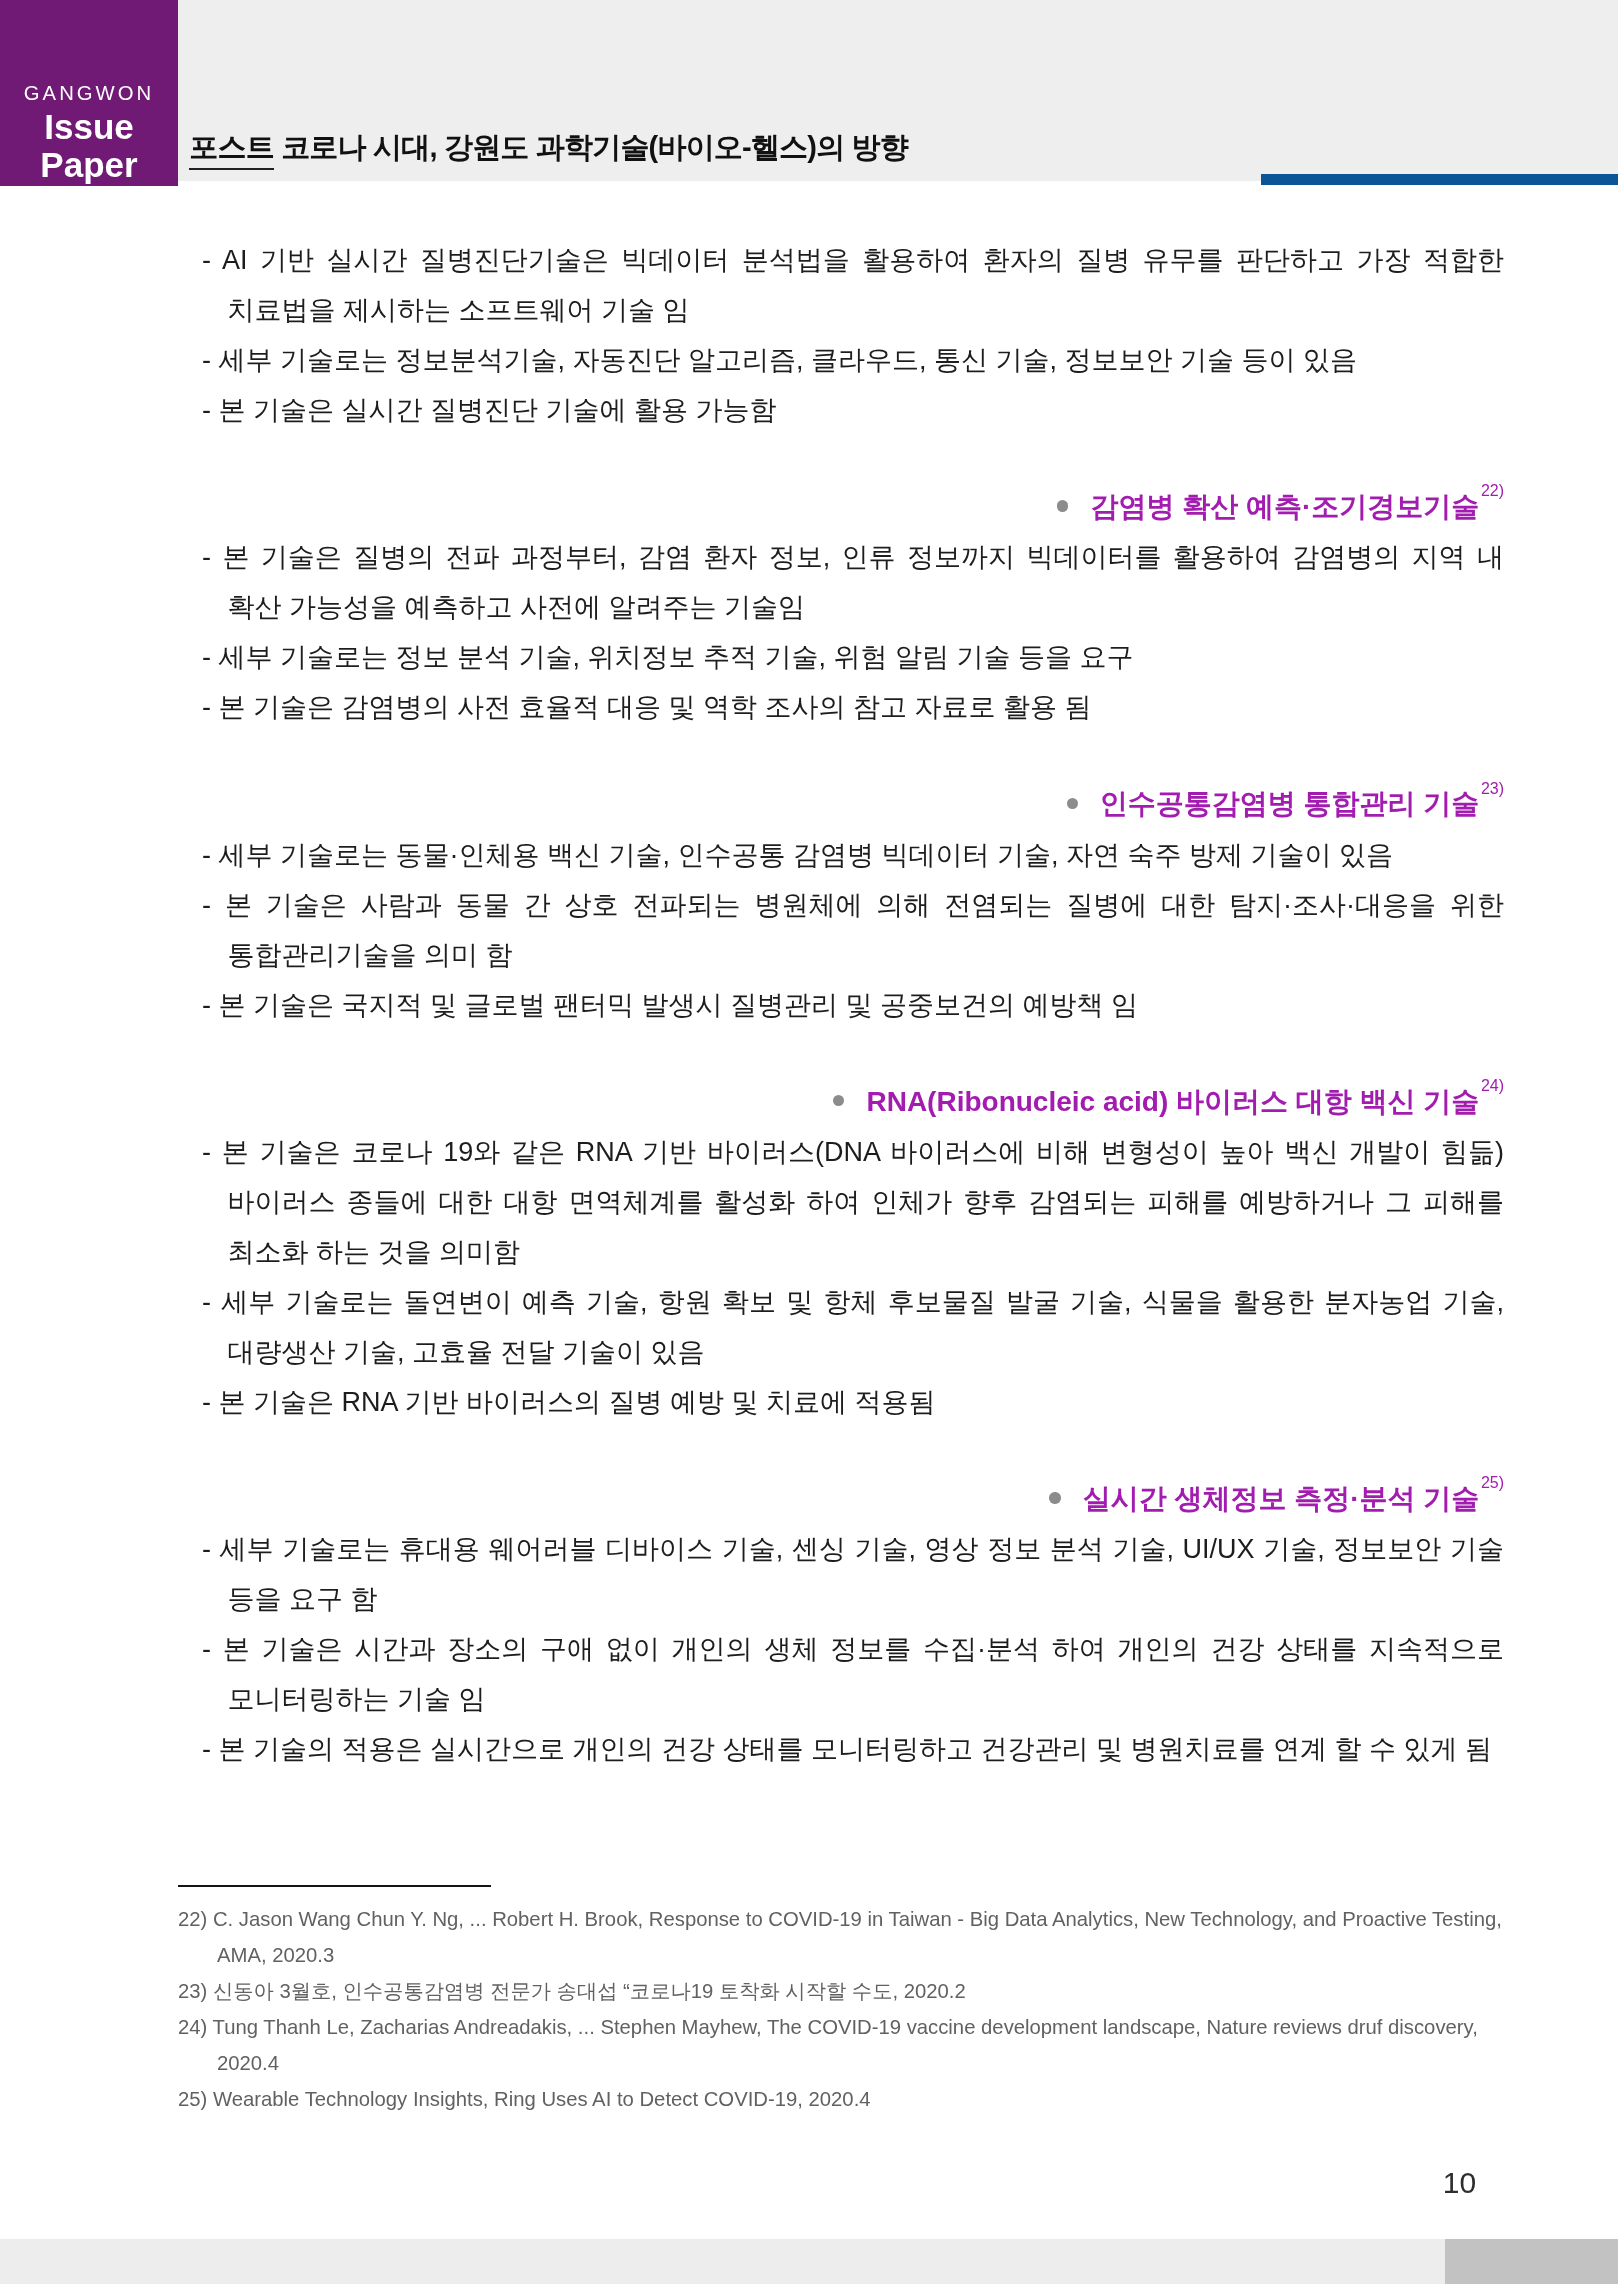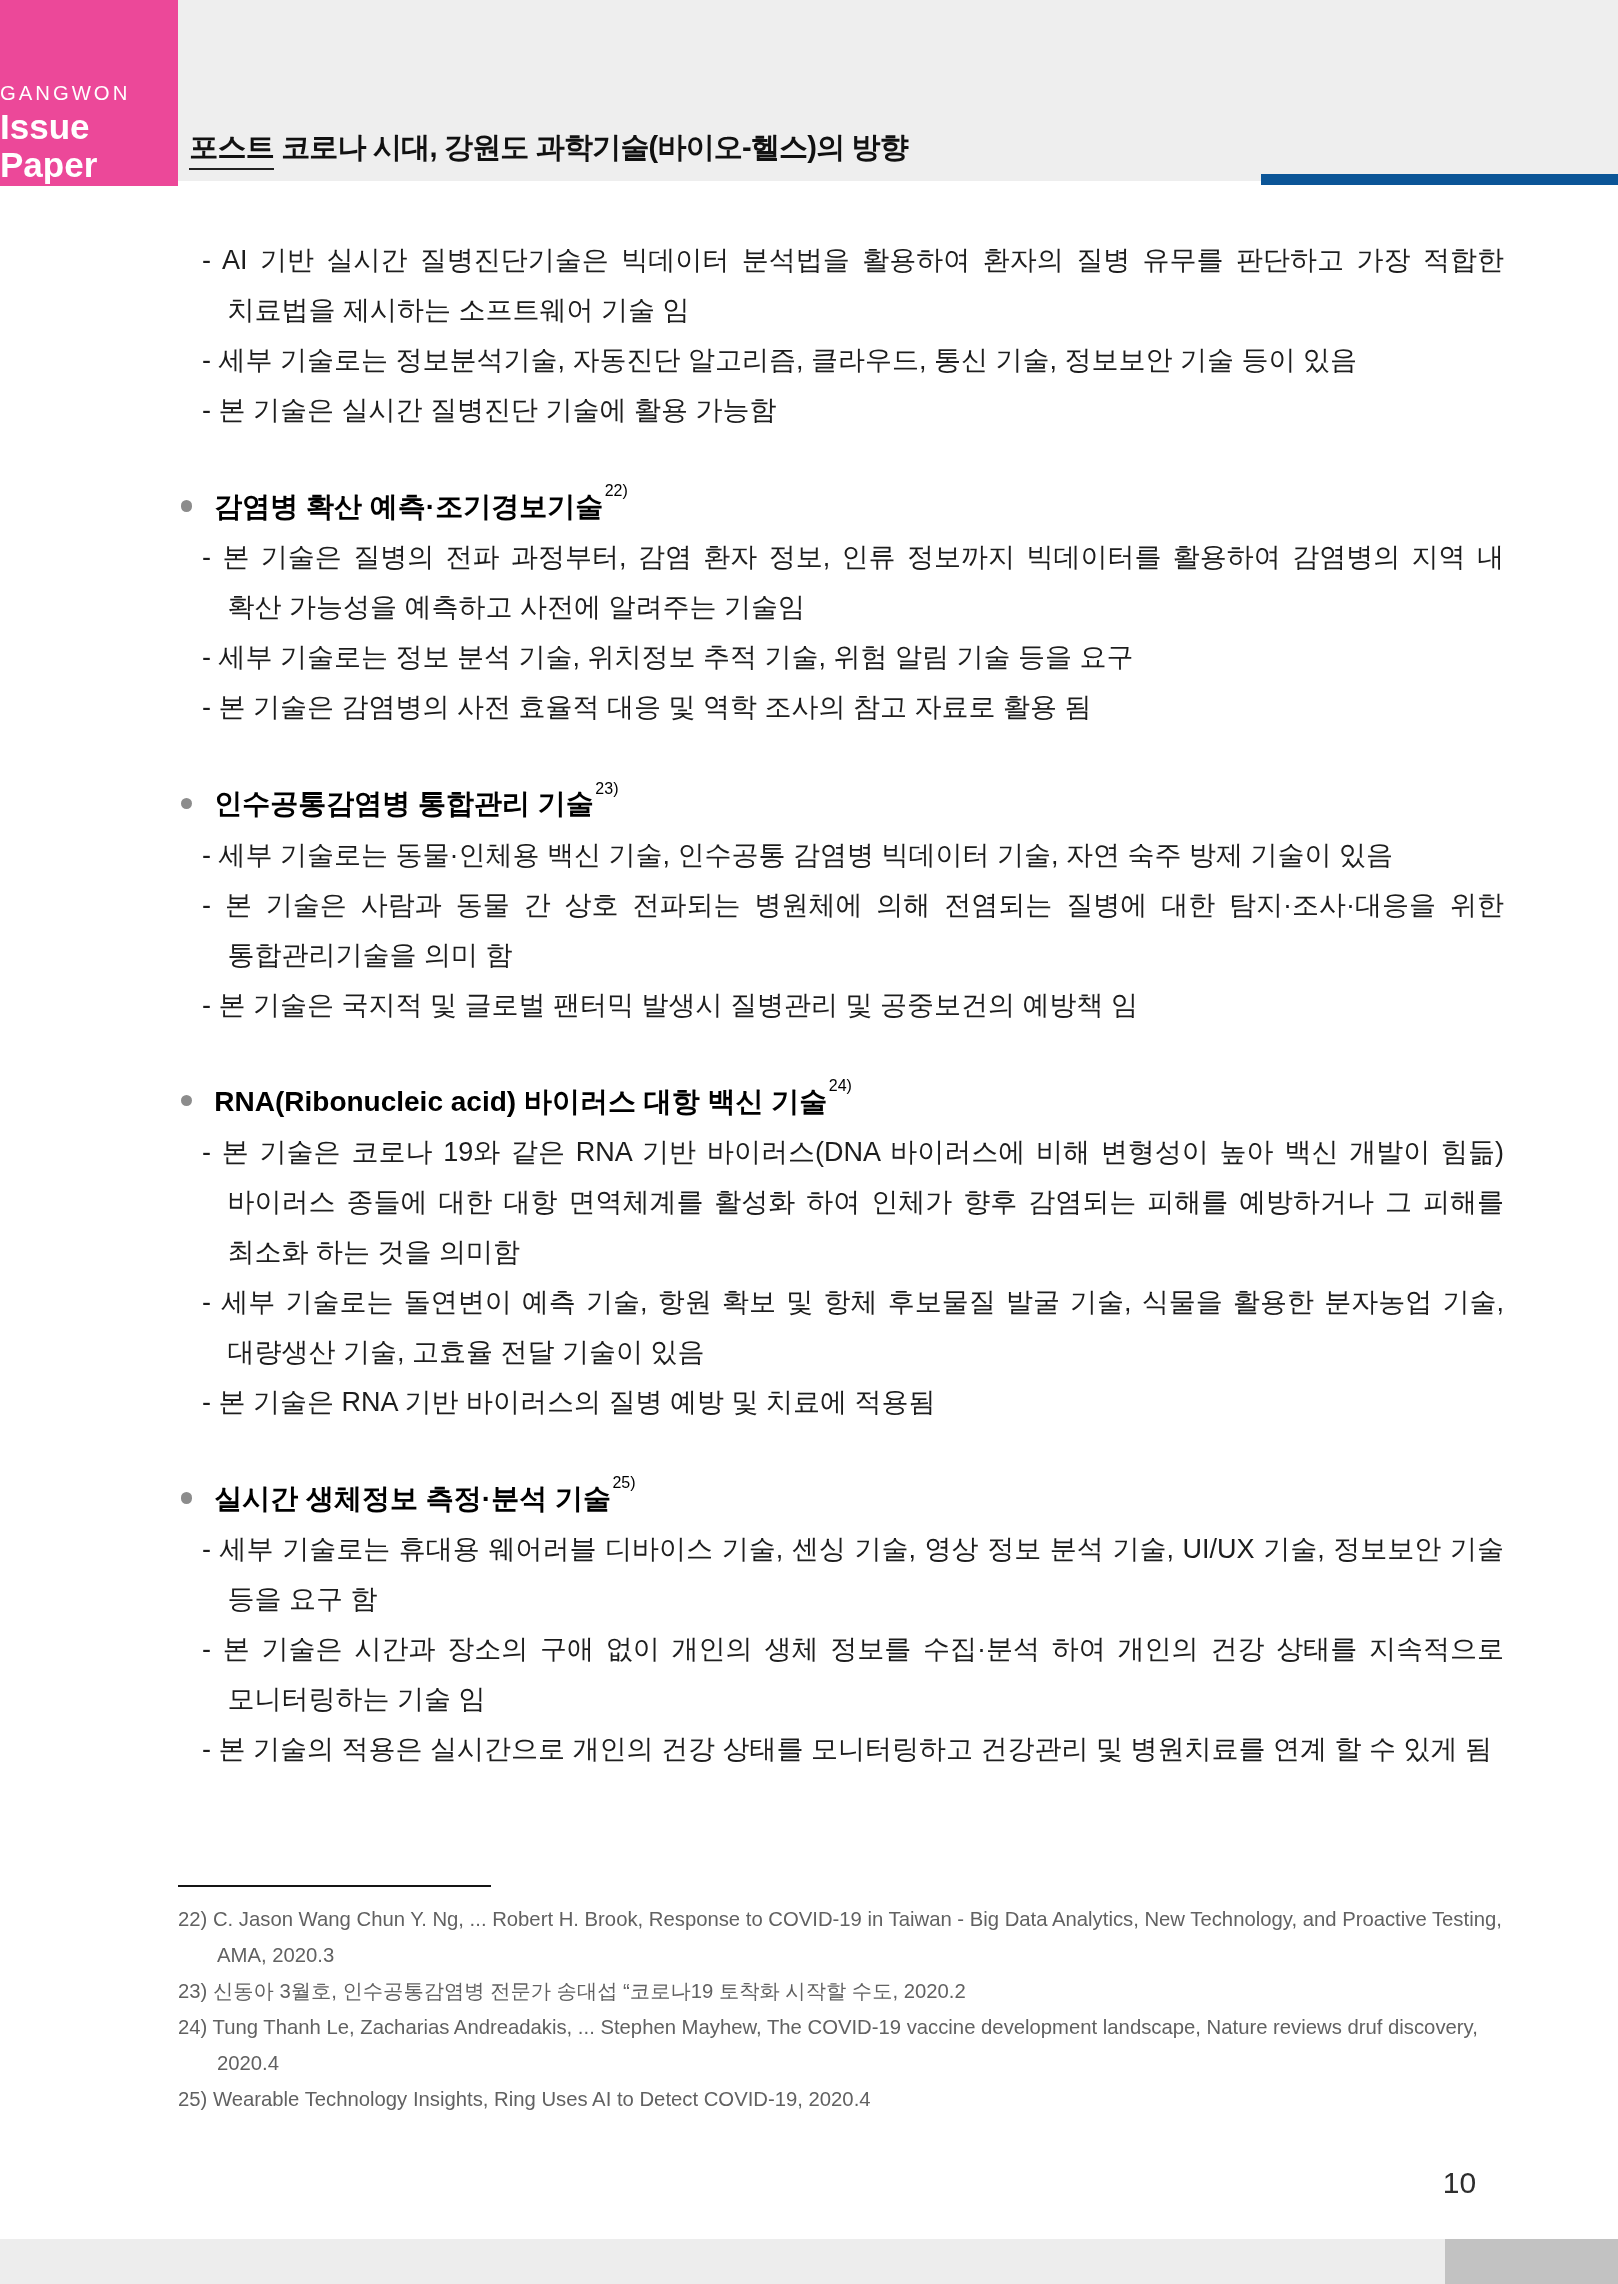--- a/index.html
+++ b/index.html
@@ -3,21 +3,21 @@
 <meta charset="utf-8">
 <style>
   html,body{margin:0;padding:0;}
   body{
     width:1618px;height:2284px;position:relative;background:#ffffff;
     font-family:"Liberation Sans","DejaVu Sans",sans-serif;overflow:hidden;
   }
   
   .brand-box{
     position:absolute;left:0;top:0;width:178px;height:186px;
-    background:#ec4899;color:#ffffff;
+    background:#701a75;color:#ffffff;text-align:center;
   }
   .brand-top{margin-top:81px;font-size:20.3px;letter-spacing:3px;line-height:25.6px;}
   .brand-main{font-size:35px;font-weight:700;letter-spacing:0px;line-height:38px;margin-top:1.5px;}
   .brand-date{font-size:19px;line-height:25.6px;margin-top:3px;letter-spacing:0px;}
   .header-strip{
     position:absolute;left:178px;top:0;width:1440px;height:181px;background:#eeeeee;
   }
   .doc-title{
     position:absolute;left:11.3px;top:128px;font-size:29px;font-weight:700;
     color:#111111;letter-spacing:-0.8px;white-space:nowrap;
@@ -26,21 +26,21 @@
   .org{position:absolute;right:85px;top:95px;text-align:right;}
   .org-kr{font-size:25.6px;font-weight:700;color:#1b5191;letter-spacing:0.8px;line-height:29px;}
   .org-en{font-size:15px;color:#2d5d95;margin-top:6.8px;line-height:18px;}
   .header-bar{position:absolute;left:1261px;top:174px;width:357px;height:10.5px;background:#0b5597;}
   
   #content{
     position:absolute;left:181px;top:235px;width:1323px;
     color:#1d1d1d;font-size:27px;line-height:50px;
     text-align:justify;word-break:keep-all;
   }
-  .sec-heading{margin:41px 0 0 0;font-size:28px;font-weight:700;color:#000000;line-height:50px;text-align:left;}
+  .sec-heading{margin:41px 0 0 0;font-size:28px;font-weight:700;color:#a21caf;line-height:50px;text-align:right;}
   .bullet{
     display:inline-block;width:11.3px;height:11.3px;border-radius:50%;
     background:#8c8c8c;margin-right:22px;vertical-align:middle;position:relative;top:-3px;
   }
   .h-ref{font-size:16px;font-weight:400;position:relative;top:-9.8px;margin-left:1.5px;}
   .item{margin:0 0 0 21px;padding-left:25.6px;text-indent:-25.6px;}
   
   .fn-divider{position:absolute;left:178px;top:1885px;width:313px;height:2.3px;background:#151515;}
   #footnotes{
     position:absolute;left:178px;top:1901px;width:1347px;

